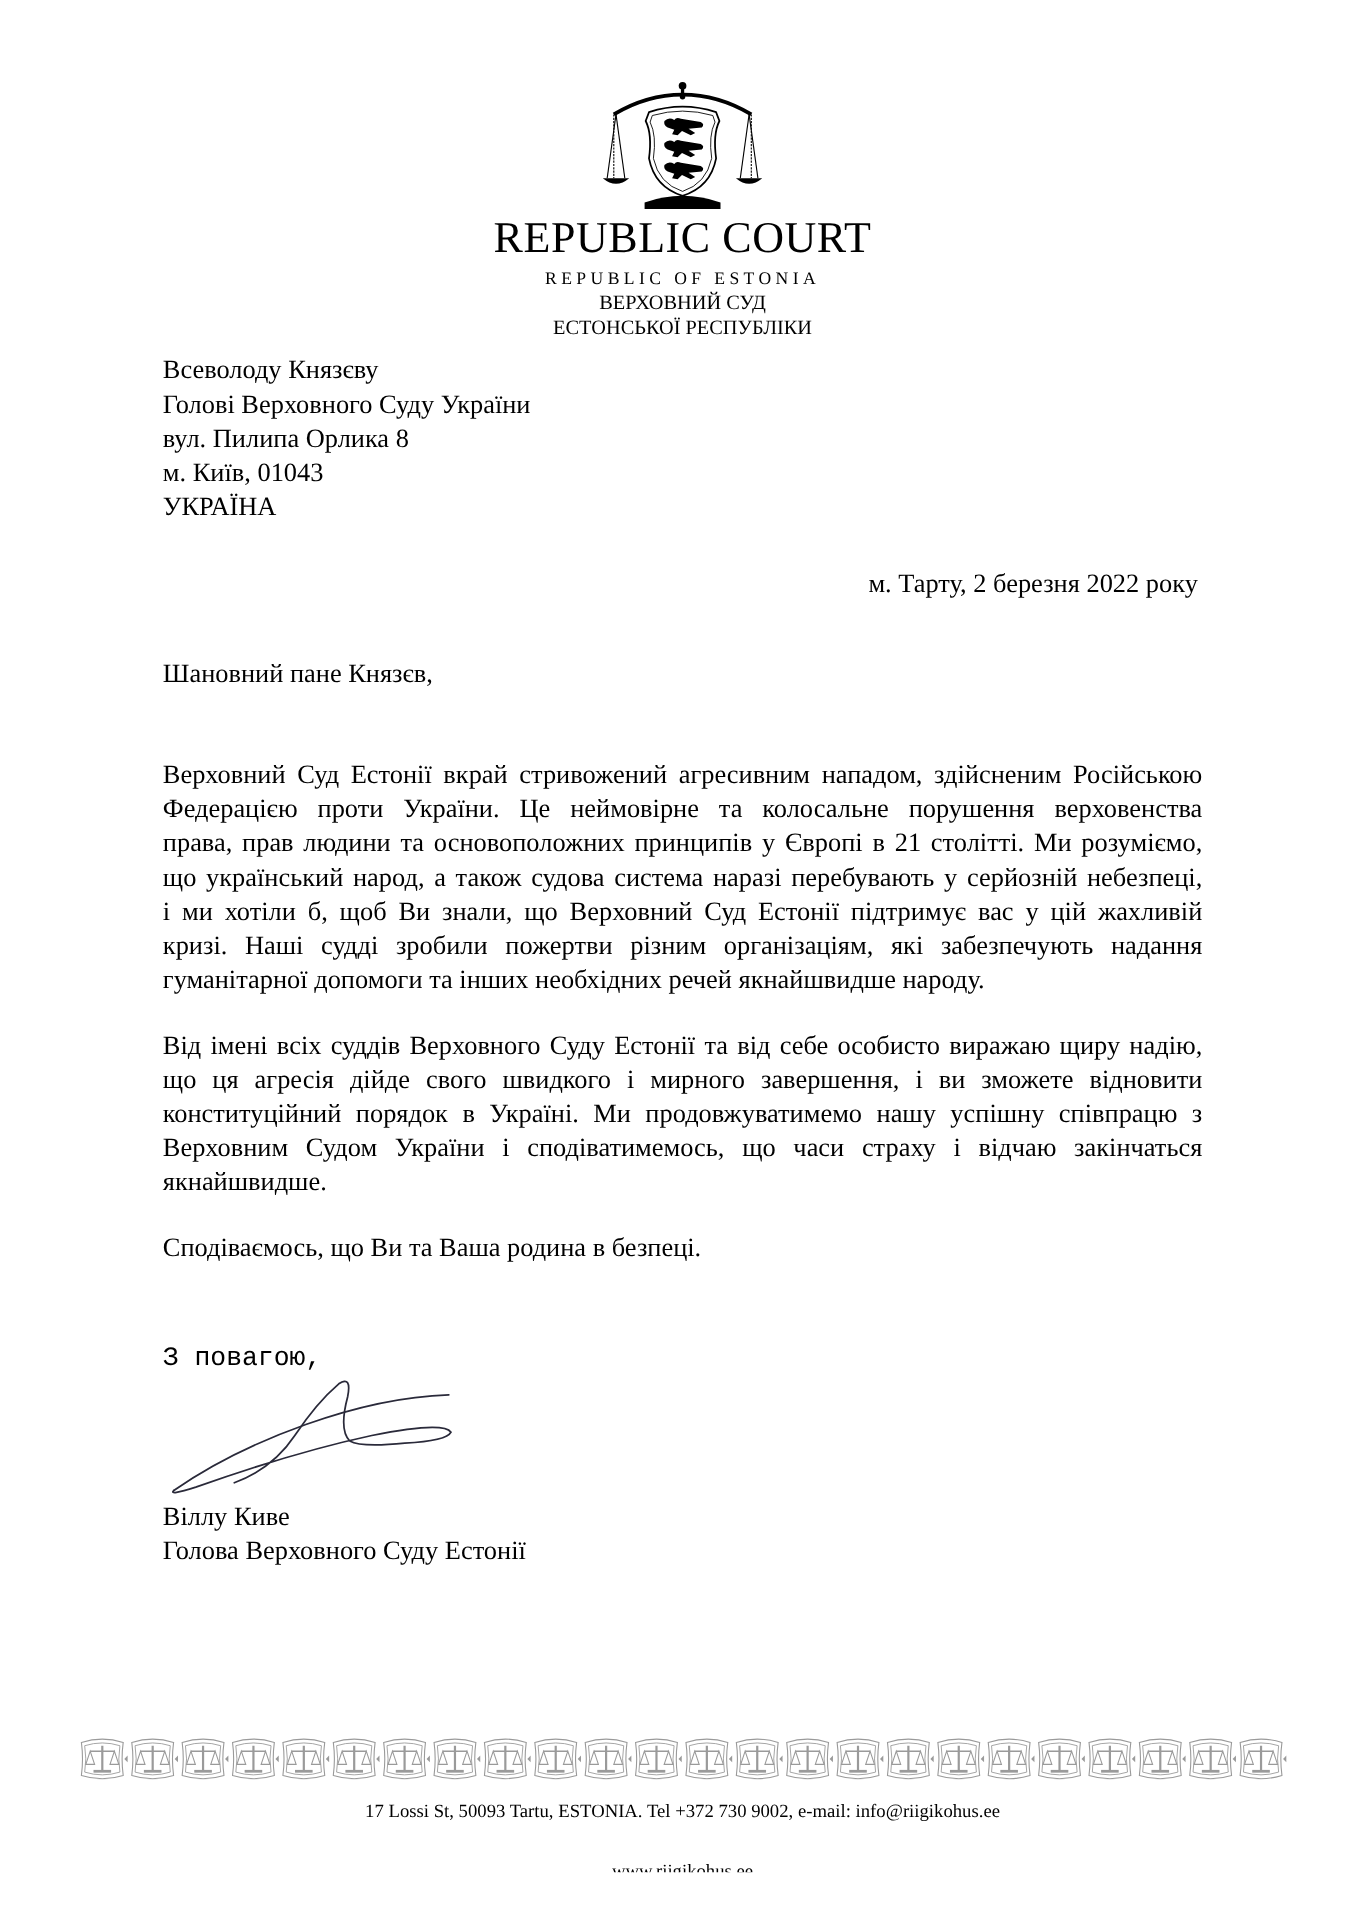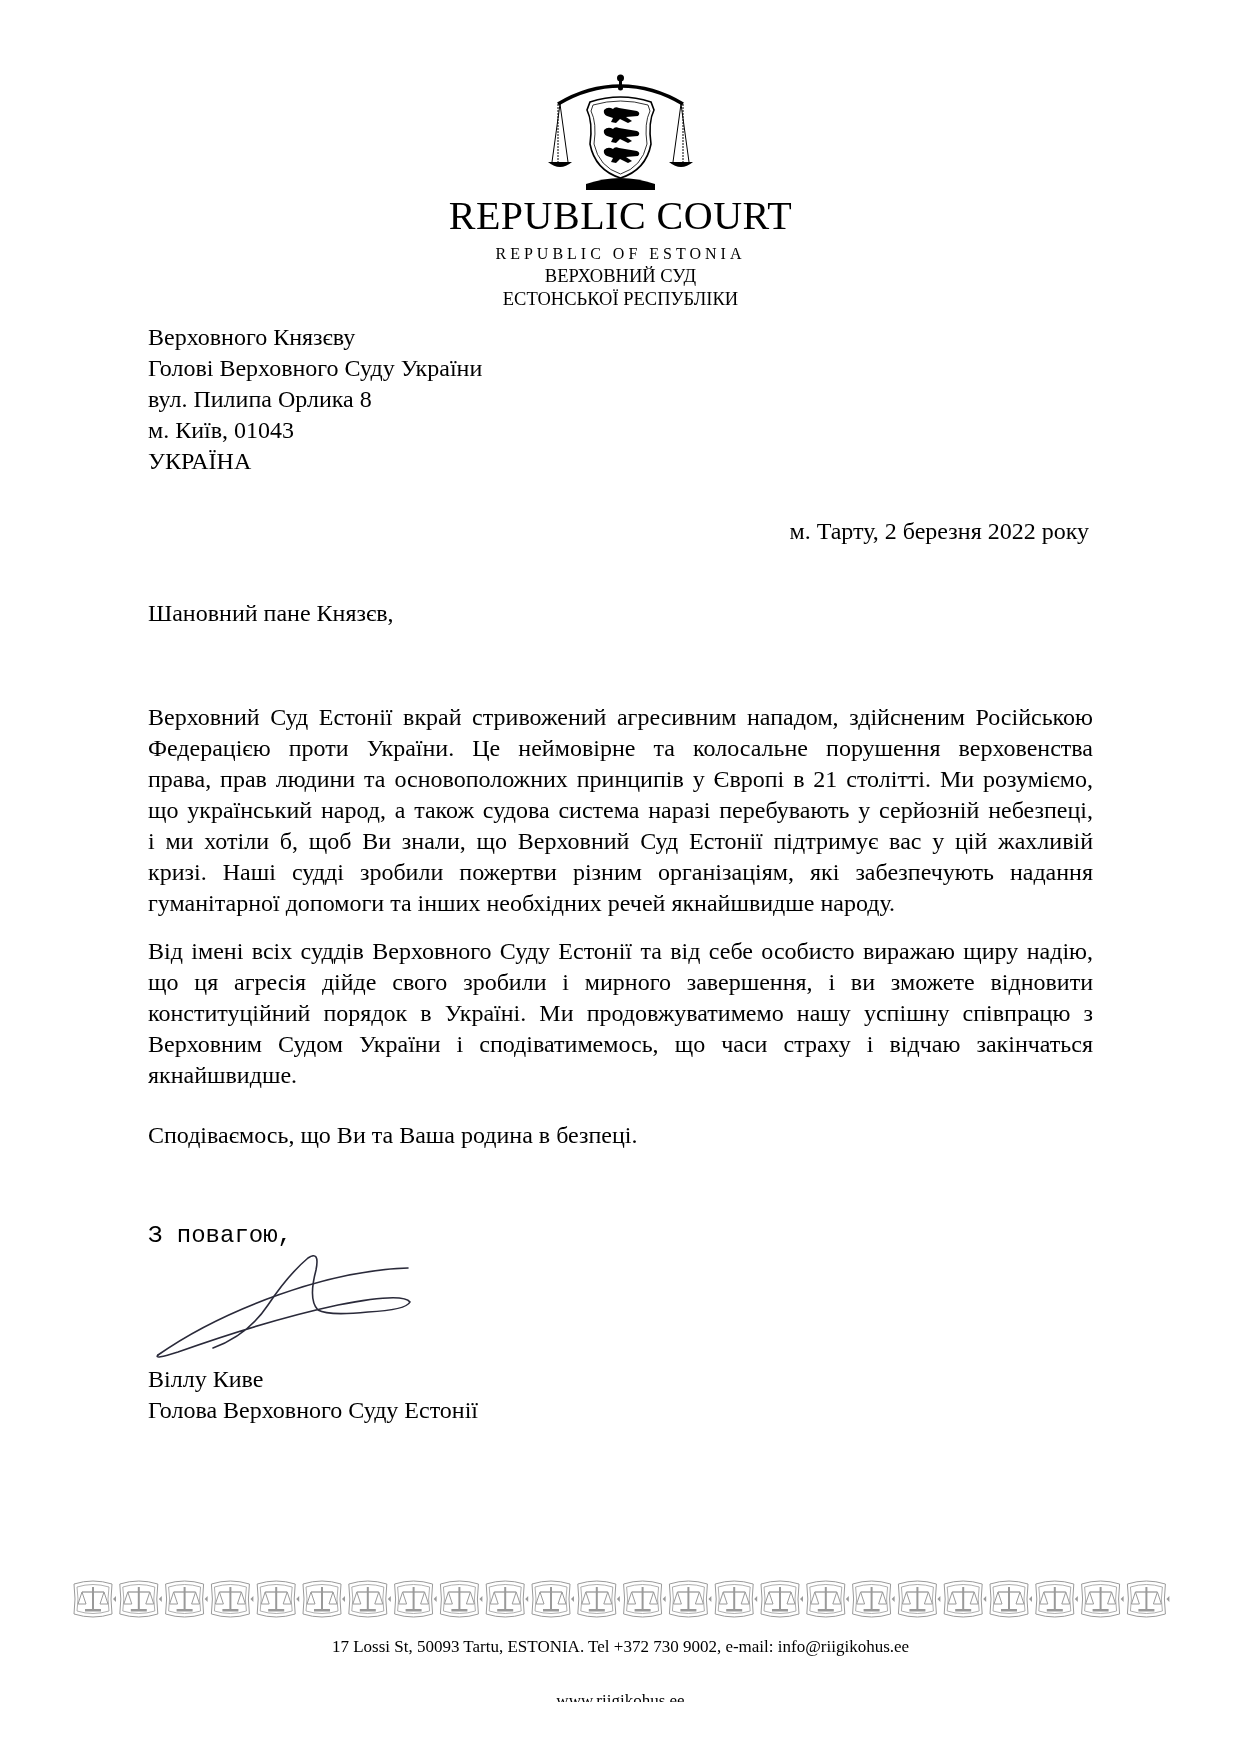--- a/index.html
+++ b/index.html
@@ -20,21 +20,21 @@
 
   
   .txt { font-size: 24px; line-height: 31px; }
   #recipient { left: 148px; top: 322px; }
   #recipient div { height: 31px; }
   #date-line { right: 152px; top: 516px; text-align: right; }
   #salutation { left: 148px; top: 598px; }
   .para { left: 148px; width: 945px; text-align: justify; }
   .para div { text-align: justify; text-align-last: justify; height: 31px; white-space: nowrap; }
   .para div.last { text-align-last: left; }
-  #para1 { top: 690px; margin-top: 12px; }
+  #para1 { top: 690px; }
   #para2 { top: 936px; }
   #para3 { top: 1120px; }
   #closing { left: 148px; top: 1220px; font-family: Liberation Mono, monospace; }
   #signature { left: 148px; top: 1240px; width: 300px; height: 125px; }
   #signer-name { left: 148px; top: 1364px; }
   #signer-title { left: 148px; top: 1395px; }
 
   
   #ornament { left: 70px; top: 1578px; width: 1100px; height: 42px; }
   #footer-address { left: 0; width: 1241px; top: 1636px; text-align: center;
@@ -74,21 +74,21 @@
 
   <path d="M38 112 Q72.5 100 107 112 L107 118 L38 118 Z" fill="#000"></path>
 </svg>
 
 <div id="court-title" class="abs">REPUBLIC COURT</div>
 <div id="court-sub" class="abs">REPUBLIC OF ESTONIA</div>
 <div id="court-uk1" class="abs">ВЕРХОВНИЙ СУД</div>
 <div id="court-uk2" class="abs">ЕСТОНСЬКОЇ РЕСПУБЛІКИ</div>
 
 <div id="recipient" class="abs txt">
-  <div>Верховного Князєву</div>
+  <div>Всеволоду Князєву</div>
   <div>Голові Верховного Суду України</div>
   <div>вул. Пилипа Орлика 8</div>
   <div>м. Київ, 01043</div>
   <div>УКРАЇНА</div>
 </div>
 
 <div id="date-line" class="abs txt">м. Тарту, 2 березня 2022 року</div>
 <div id="salutation" class="abs txt">Шановний пане Князєв,</div>
 
 <div id="para1" class="abs txt para">
@@ -96,21 +96,21 @@
   <div>Федерацією проти України. Це неймовірне та колосальне порушення верховенства</div>
   <div>права, прав людини та основоположних принципів у Європі в 21 столітті. Ми розуміємо,</div>
   <div>що український народ, а також судова система наразі перебувають у серйозній небезпеці,</div>
   <div>і ми хотіли б, щоб Ви знали, що Верховний Суд Естонії підтримує вас у цій жахливій</div>
   <div>кризі. Наші судді зробили пожертви різним організаціям, які забезпечують надання</div>
   <div class="last">гуманітарної допомоги та інших необхідних речей якнайшвидше народу.</div>
 </div>
 
 <div id="para2" class="abs txt para">
   <div>Від імені всіх суддів Верховного Суду Естонії та від себе особисто виражаю щиру надію,</div>
-  <div>що ця агресія дійде свого зробили і мирного завершення, і ви зможете відновити</div>
+  <div>що ця агресія дійде свого швидкого і мирного завершення, і ви зможете відновити</div>
   <div>конституційний порядок в Україні. Ми продовжуватимемо нашу успішну співпрацю з</div>
   <div>Верховним Судом України і сподіватимемось, що часи страху і відчаю закінчаться</div>
   <div class="last">якнайшвидше.</div>
 </div>
 
 <div id="para3" class="abs txt para">
   <div class="last">Сподіваємось, що Ви та Ваша родина в безпеці.</div>
 </div>
 
 <div id="closing" class="abs txt">З повагою,</div>

